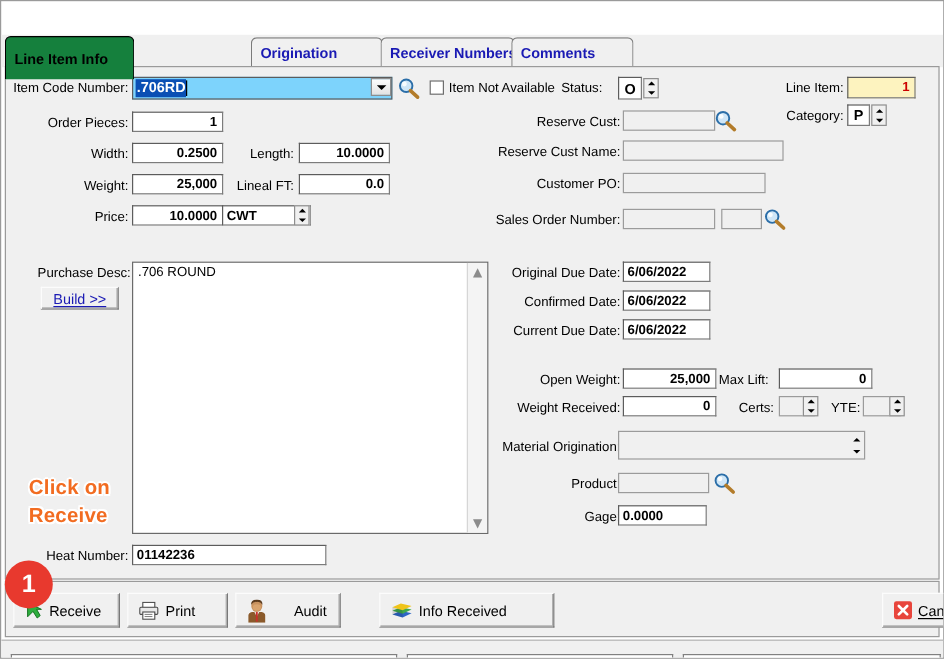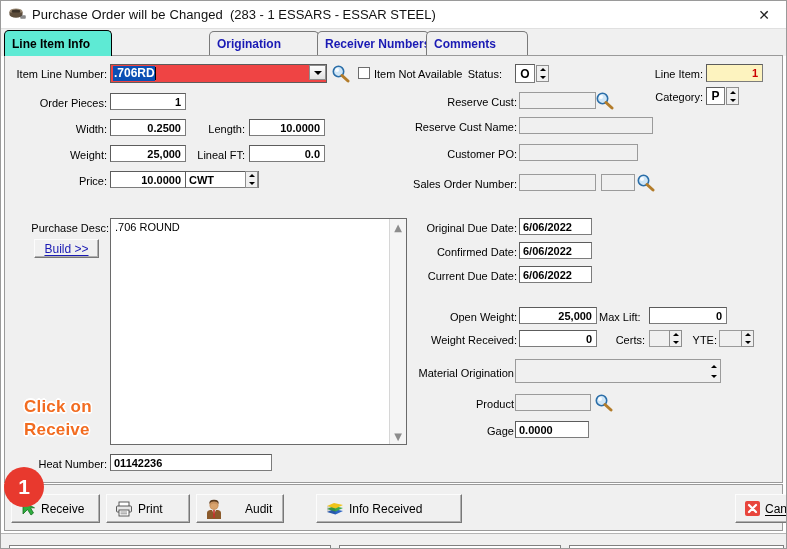--- a/index.html
+++ b/index.html
@@ -52,25 +52,25 @@
     border-bottom:none;
     border-radius:5px 5px 0 0;
     box-sizing:border-box;
     display:flex;align-items:center;
     padding-left:7px;
     font-size:12px;font-weight:bold;color:#1a1ab4;
     white-space:nowrap;
     cursor:default;
   }
   .tab.active{
-    background:#5eead4;
+    background:#15803d;
     border:1px solid #000;
     border-bottom:none;
     color:#000;
-    top:1px;height:26px;
+    top:1px;height:36px;
     z-index:5;
   }
   
   .panel{
     position:absolute;left:3px;top:54px;width:779px;height:428px;
     background:#f0f0f0;
     border:1px solid #9a9a9a;
     box-sizing:border-box;
   }
   .btnbar{
@@ -101,21 +101,21 @@
     height:17px;
     overflow:hidden;
   }
   .fld.num{justify-content:flex-end;padding-right:4px;}
   .grayfld{background:#f0f0f0;border:1px solid #9b9b9b;}
 
   
   .combo-wrap{position:absolute;height:19px;}
   .combo{
     position:absolute;left:0;top:0;right:0;height:19px;
-    box-sizing:border-box;background:#ef4444;
+    box-sizing:border-box;background:#7dd3fc;
     border:1px solid #5c5c5c;
     display:flex;align-items:center;padding-left:2px;
   }
   .combo .sel{
     background:#0a4fb4;color:#fff;font-weight:bold;font-size:12px;
     padding:1px 0px 1px 1px;line-height:13px;
   }
   .combo .caret-cursor{display:inline-block;width:1px;height:13px;background:#000;margin-left:0px;}
   .combo-btn{
     position:absolute;right:1px;top:1px;width:17px;height:15px;
@@ -204,55 +204,39 @@
     display:flex;align-items:center;justify-content:center;
     color:#fff;font-size:21px;font-weight:bold;
     font-family:"Liberation Sans",sans-serif;
   }
 </style>
 </head>
 <body>
 
 <div class="window">
 
-  <div class="titlebar">
-    <span class="title-icon">
-      <svg width="18" height="16" viewBox="0 0 18 16">
-        <ellipse cx="8" cy="5.5" rx="6.5" ry="3.2" fill="#6d5a45"></ellipse>
-        <ellipse cx="8" cy="4.6" rx="6.5" ry="3.2" fill="#9b8a74"></ellipse>
-        <ellipse cx="8" cy="4.4" rx="4.4" ry="1.9" fill="#3c3228"></ellipse>
-        <path d="M1.5 5.5 v2 a6.5 3.2 0 0 0 13 0 v-2" fill="#5d4d3b"></path>
-        <rect x="12.5" y="8.5" width="5" height="3" fill="#4a4a4a"></rect>
-        <rect x="13" y="9" width="4" height="2" fill="#8a8a8a"></rect>
-      </svg>
-    </span>
-    <span class="title-text">Purchase Order will be Changed</span>
-    <span style="width:7px"></span>
-    <span class="title-sub">(283 - 1  ESSARS -  ESSAR STEEL)</span>
-    <div class="close-btn">✕</div>
-  </div>
 
   <div class="tabstrip">
     <div class="tab active" style="left:3px;width:108px;">
       <span>Line Item Info</span>
     </div>
     <div class="tab" style="left:208px;width:110px;">
       <span>Origination</span>
     </div>
     <div class="tab" style="left:316px;width:112px;">
       <span>Receiver Numbers</span>
     </div>
     <div class="tab" style="left:425px;width:102px;">
       <span>Comments</span>
     </div>
   </div>
 
   <div class="panel">
 
-    <div class="lbl" style="left:4px;top:12px;width:98px;">Item Line Number:</div>
+    <div class="lbl" style="left:4px;top:12px;width:98px;">Item Code Number:</div>
     <div class="combo-wrap" style="left:105px;top:8px;width:217px;">
       <div class="combo">
         <span class="sel">.706RD</span>
           <span class="caret-cursor"></span>
       </div>
       <div class="combo-btn">
           <i></i>
         </div>
     </div>
     <div class="mag" style="left:325px;top:8px;">

